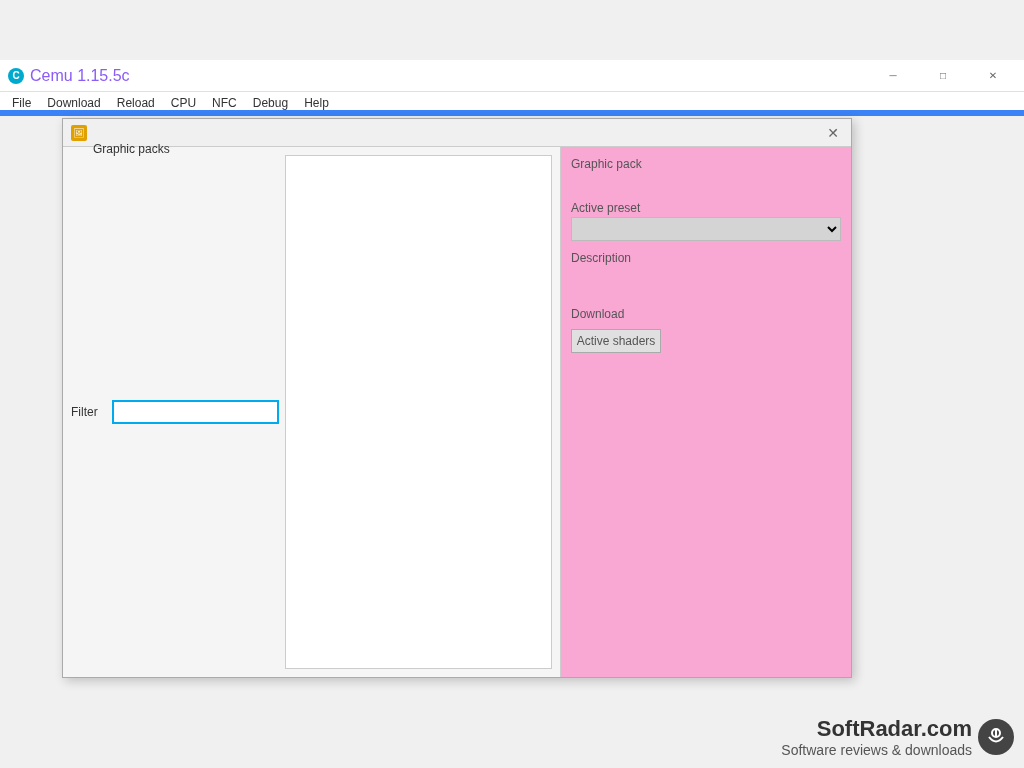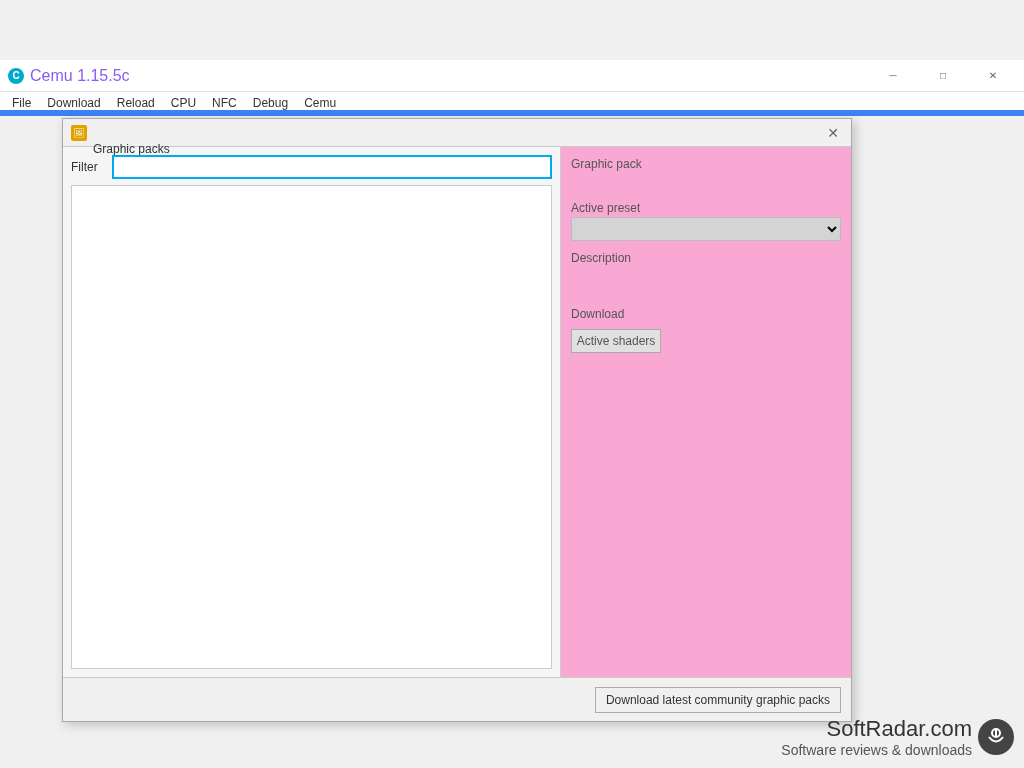--- a/index.html
+++ b/index.html
@@ -144,21 +144,20 @@
       display: flex;
       height: 530px;
     }
 
     
     .left-panel {
       width: 498px;
       padding: 8px;
       border-right: 1px solid #ccc;
       display: flex;
-      flex-direction: column;
       gap: 6px;
     }
 
     .filter-row {
       display: flex;
       align-items: center;
       gap: 6px;
     }
 
     .filter-label {
@@ -263,21 +262,21 @@
     
     .watermark {
       position: absolute;
       bottom: 10px;
       right: 10px;
       text-align: right;
     }
 
     .watermark-site {
       font-size: 22px;
-      font-weight: normal;
+      font-weight: bold;
       color: #333;
     }
 
     .watermark-sub {
       font-size: 14px;
       color: #555;
     }
 
     
     .app-bg {
@@ -304,21 +303,21 @@
   </div>
 </div>
 
 <div class="menubar">
   <div class="menu-item">File</div>
   <div class="menu-item">Download</div>
   <div class="menu-item">Reload</div>
   <div class="menu-item">CPU</div>
   <div class="menu-item">NFC</div>
   <div class="menu-item">Debug</div>
-  <div class="menu-item">Cemu</div>
+  <div class="menu-item">Help</div>
 </div>
 
 <div class="app-bg"></div>
 
 <div class="dialog">
 
   <div class="dialog-titlebar">
     <div class="dialog-icon">🖼</div>
     <span class="dialog-title">Graphic packs</span>
     <button class="dialog-close">✕</button>
@@ -354,23 +353,20 @@
 
       <div class="control-section">
         <div class="section-label">Download</div>
         <button class="reload-btn">Active shaders</button>
       </div>
 
       <div class="spacer"></div>
     </div>
   </div>
 
-  <div class="bottom-bar">
-    <button class="download-btn">Download latest community graphic packs</button>
-  </div>
 </div>
 
 <div class="watermark">
   <div style="display:flex; align-items:center; justify-content:flex-end; gap:6px;">
     <div>
       <div class="watermark-site">SoftRadar.com</div>
       <div class="watermark-sub">Software reviews &amp; downloads</div>
     </div>
     <div style="width:36px; height:36px; background:#444; border-radius:50%; display:flex; align-items:center; justify-content:center;">
       <svg width="22" height="22" viewBox="0 0 22 22" fill="white">

